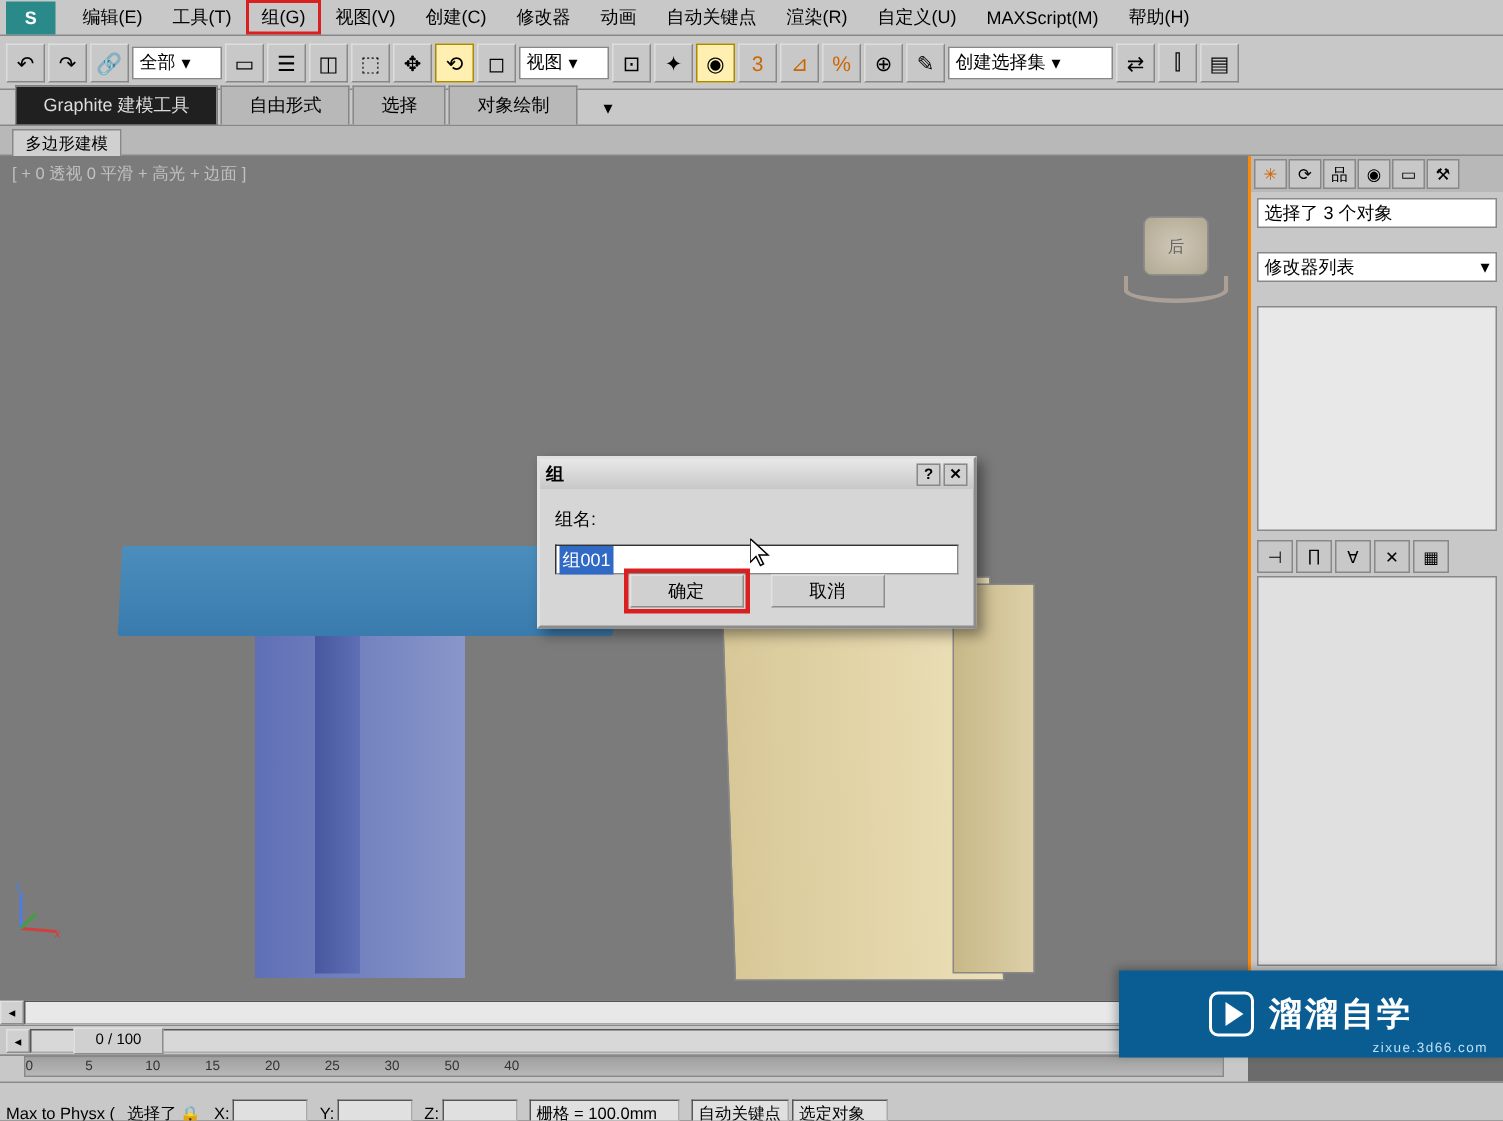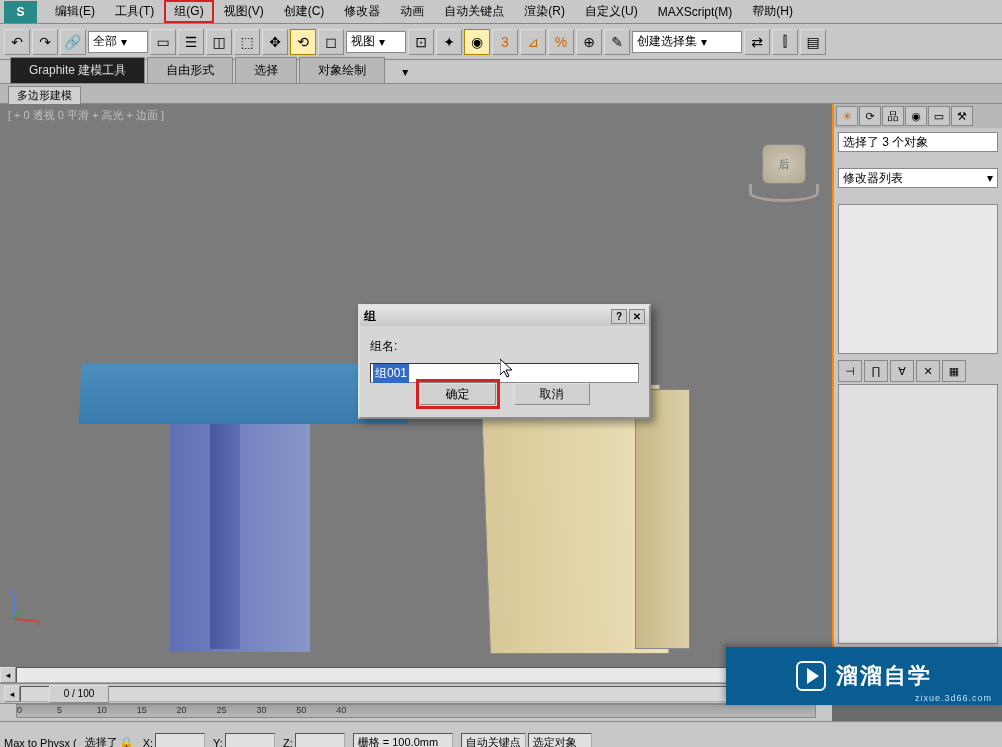--- a/index.html
+++ b/index.html
@@ -439,21 +439,21 @@
       padding: 0 4px;
       min-width: 50px;
       display: flex;
       align-items: center;
       font-size: 11px;
     }
     .brand-overlay {
       position: absolute;
       right: 0;
       bottom: 42px;
-      width: 276px;
+      width: 256px;
       height: 58px;
       background: #0a5d93;
       display: flex;
       align-items: center;
       justify-content: center;
       gap: 10px;
       box-shadow: -2px -2px 6px rgba(0,0,0,0.3);
       z-index: 40;
     }
     .brand-play {

